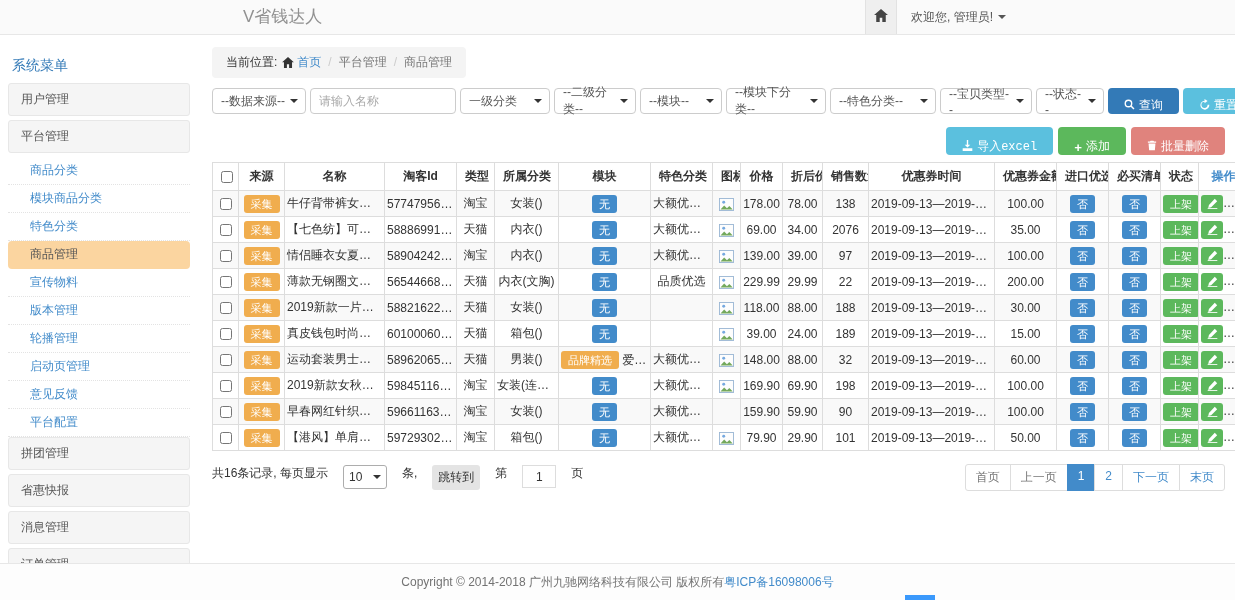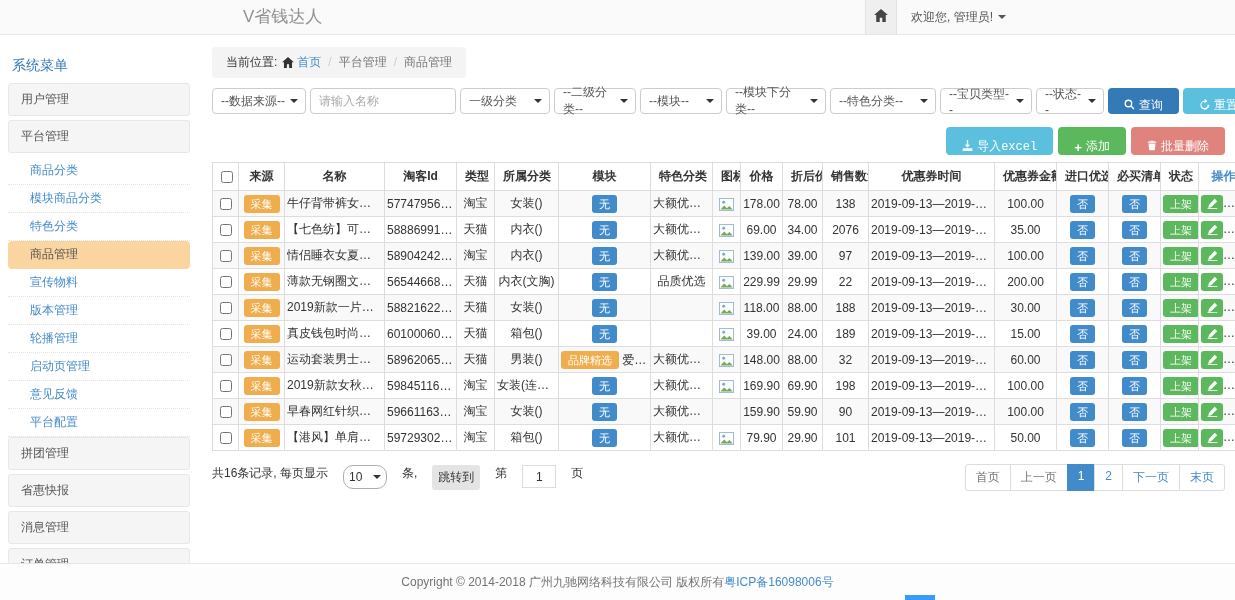--- a/index.html
+++ b/index.html
@@ -54,21 +54,21 @@
   .b-orange { background:#f0ad4e; }
   .b-blue { background:#428bca; cursor:pointer; }
   .b-green { background:#5cb85c; cursor:pointer; }
   .op-btn { display:inline-flex; align-items:center; justify-content:center; width:22px; height:18px; border-radius:3px; border:none; cursor:pointer; vertical-align:middle; padding:0; }
   .op-edit { background:#5cb85c; }
   .op-del { background:#d9534f; margin-left:3px; }
   .grid input[type=checkbox] { width:12px; height:12px; margin:0; vertical-align:middle; }
   
   .pagi-row { display:flex; justify-content:space-between; align-items:center; margin-top:13px; }
   .pagi-left { display:flex; align-items:flex-start; gap:15px; color:#333; }
-  .pp-select { width:44px; height:24px; border:1px solid #adadad; border-radius:10px; display:flex; align-items:center; justify-content:space-between; padding:0 5px; background:#fff; cursor:pointer; }
+  .pp-select { width:44px; height:24px; border:1px solid #adadad; border-radius:3px; display:flex; align-items:center; justify-content:space-between; padding:0 5px; background:#fff; cursor:pointer; }
   .pp-select .tri-down { border-top-color:#333; }
   .jump-btn { background:#e4e4e4; padding:4px 6px; border-radius:3px; color:#333; cursor:pointer; }
   .jump-input { width:34px; height:23px; border:1px solid #ddd; text-align:center; font-family:inherit; font-size:12px; color:#333; }
   .pager { display:flex; }
   .pg { border:1px solid #ddd; padding:4px 10px; margin-left:-1px; color:#428bca; background:#fff; cursor:pointer; }
   .pg:first-child { border-radius:3px 0 0 3px; }
   .pg:last-child { border-radius:0 3px 3px 0; }
   .pg.disabled { color:#777; }
   .pg.active { background:#428bca; color:#fff; border-color:#428bca; }
   

